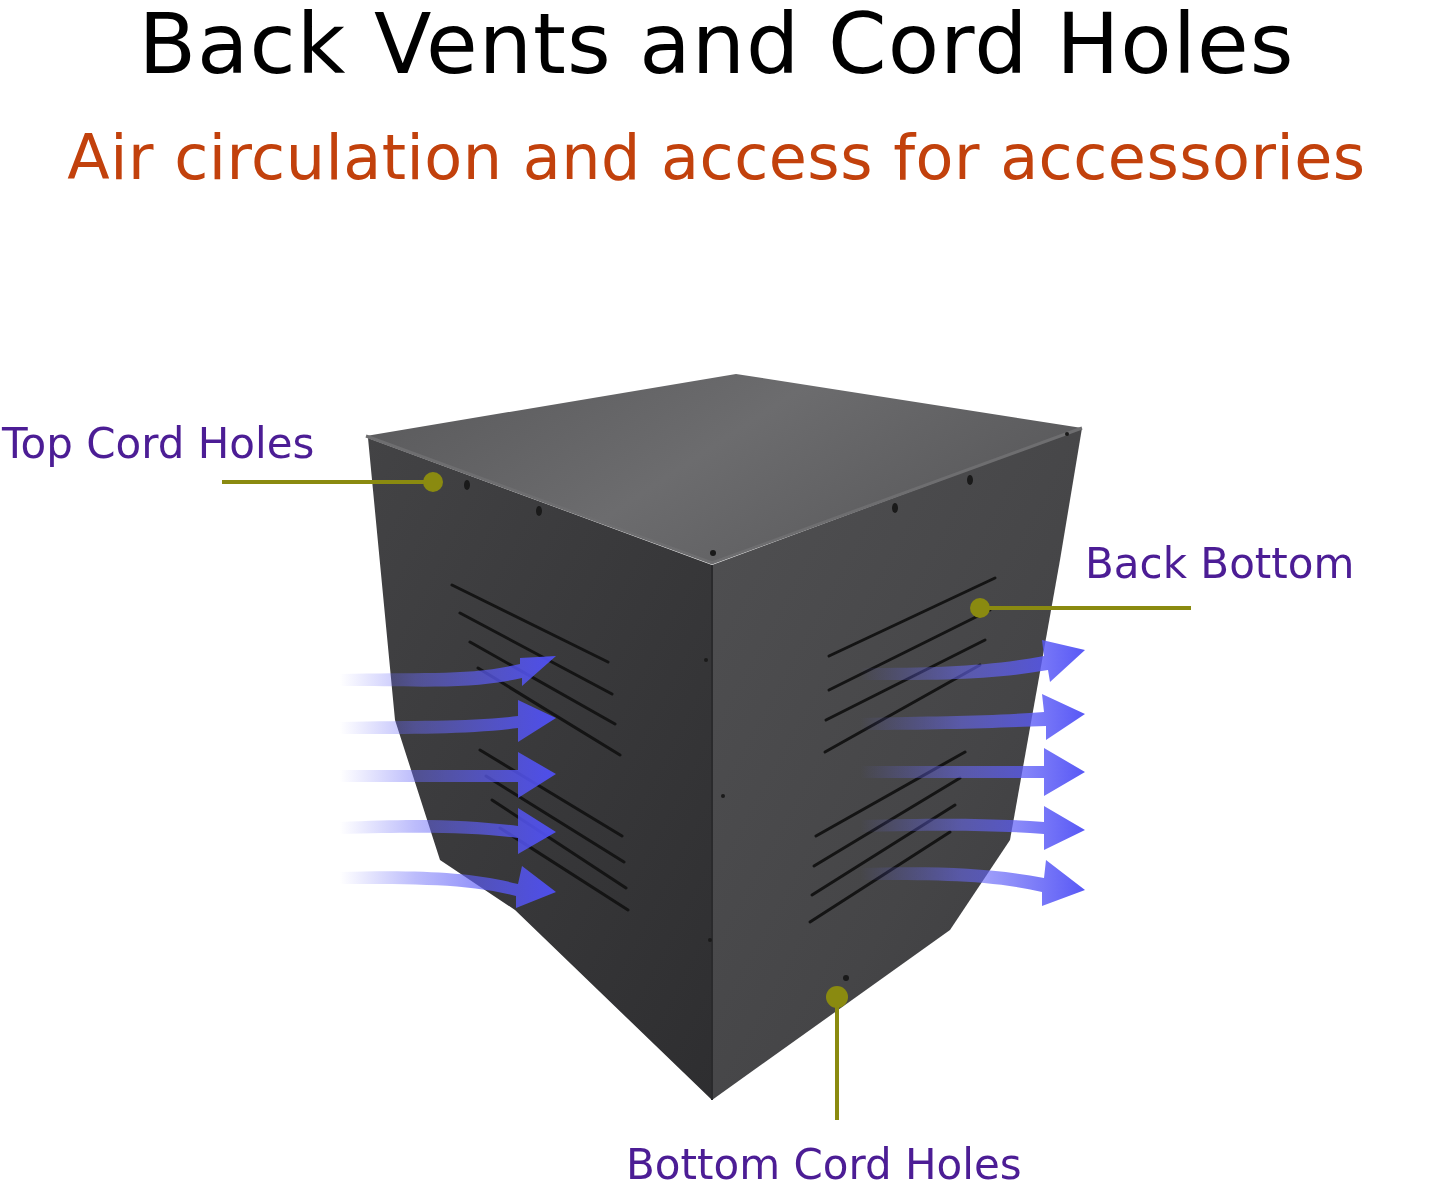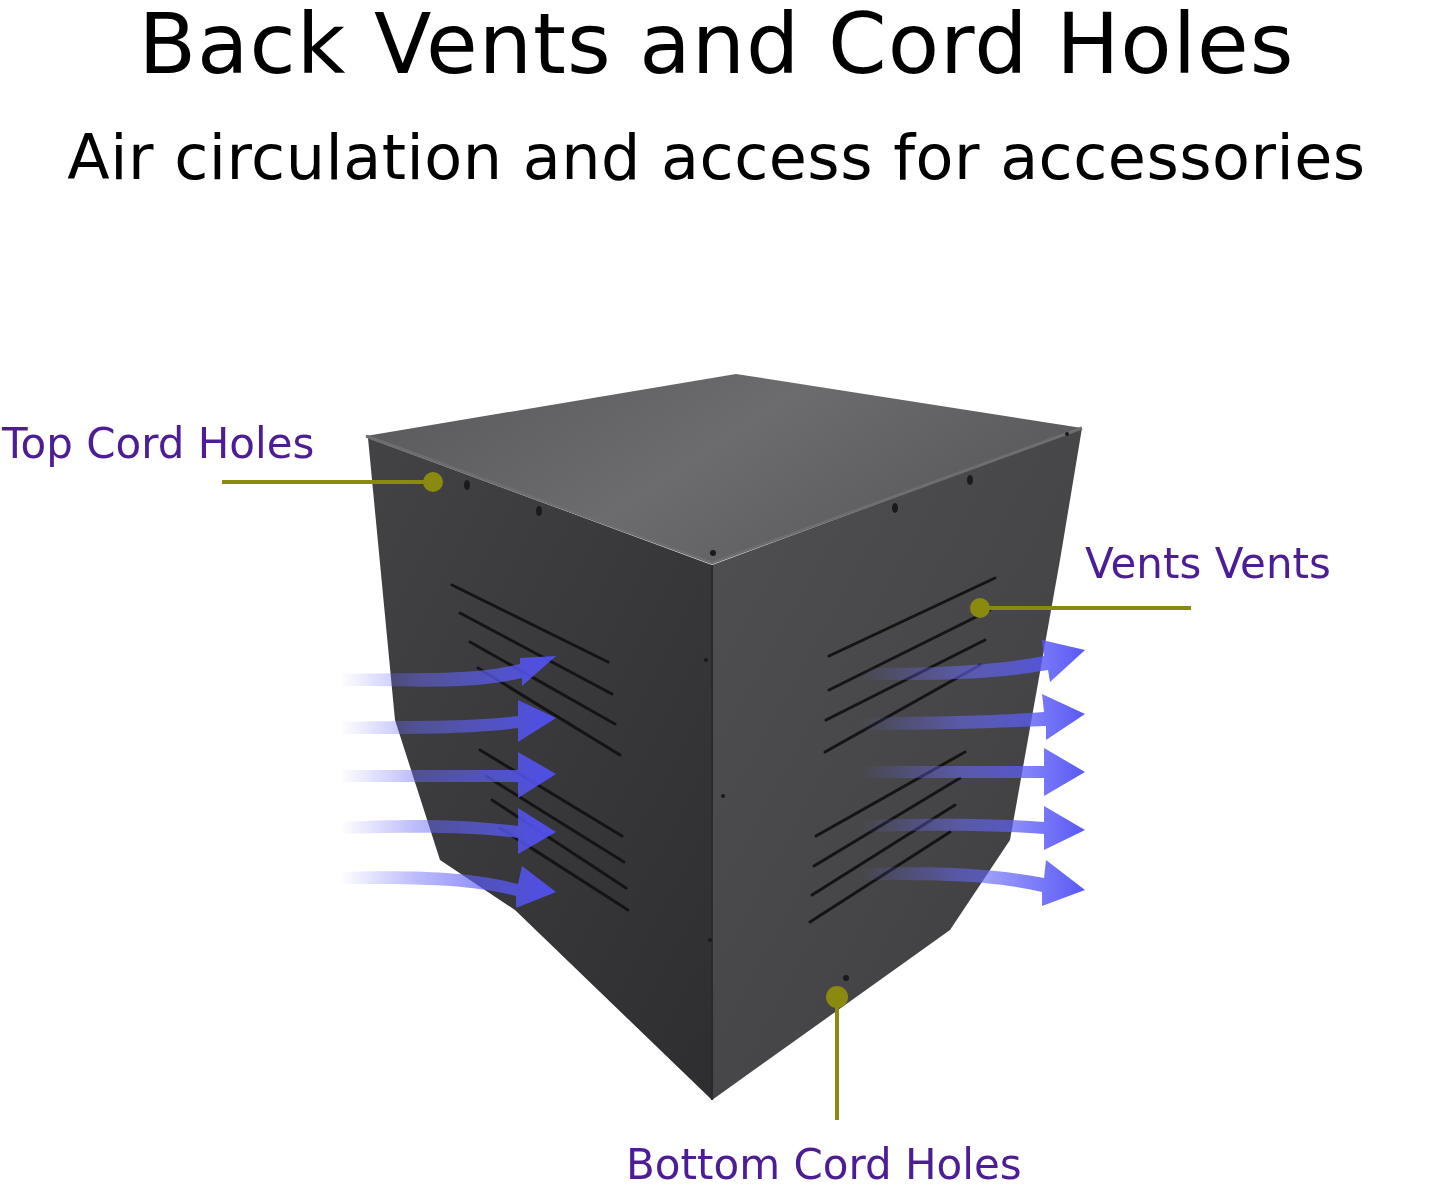--- a/index.html
+++ b/index.html
@@ -1,21 +1,21 @@
 <!DOCTYPE html>
 <html><head>
 <meta charset="utf-8">
 <style>
   html, body { margin:0; padding:0; background:#ffffff; }
   body { width:1433px; height:1186px; position:relative; overflow:hidden;
          font-family:"DejaVu Sans", "Liberation Sans", sans-serif; }
   .title { position:absolute; left:0; width:1433px; top:-4px; text-align:center;
            font-size:84px; line-height:96px; color:#000; letter-spacing:1px; }
   .subtitle { position:absolute; left:0; width:1433px; top:122px; text-align:center;
-              font-size:62px; line-height:72px; color:#000000; letter-spacing:0.5px; }
+              font-size:62px; line-height:72px; color:#c2410c; letter-spacing:0.5px; }
   .label { position:absolute; font-size:42px; line-height:48px; color:#4c1d95; white-space:nowrap; }
   #label-top { left:2px; top:420px; }
   #label-back { left:1085px; top:540px; }
   #label-bottom { left:626px; top:1141px; }
   svg.scene { position:absolute; left:0; top:0; }
 </style>
 </head>
 <body>
 
 <div class="title">Back Vents and Cord Holes</div>
@@ -143,14 +143,14 @@
     <line x1="980" y1="608" x2="1191" y2="608" stroke="#8a8a10" stroke-width="4"></line>
     <circle cx="980" cy="608" r="10" fill="#8a8a10"></circle>
   </g>
   <g>
     <line x1="837" y1="997" x2="837" y2="1120" stroke="#8a8a10" stroke-width="4"></line>
     <circle cx="837" cy="997" r="11" fill="#8a8a10"></circle>
   </g>
 </svg>
 
 <div class="label" id="label-top">Top Cord Holes</div>
-<div class="label" id="label-back">Vents Vents</div>
+<div class="label" id="label-back">Back Bottom</div>
 <div class="label" id="label-bottom">Bottom Cord Holes</div>
 
 </body></html>

